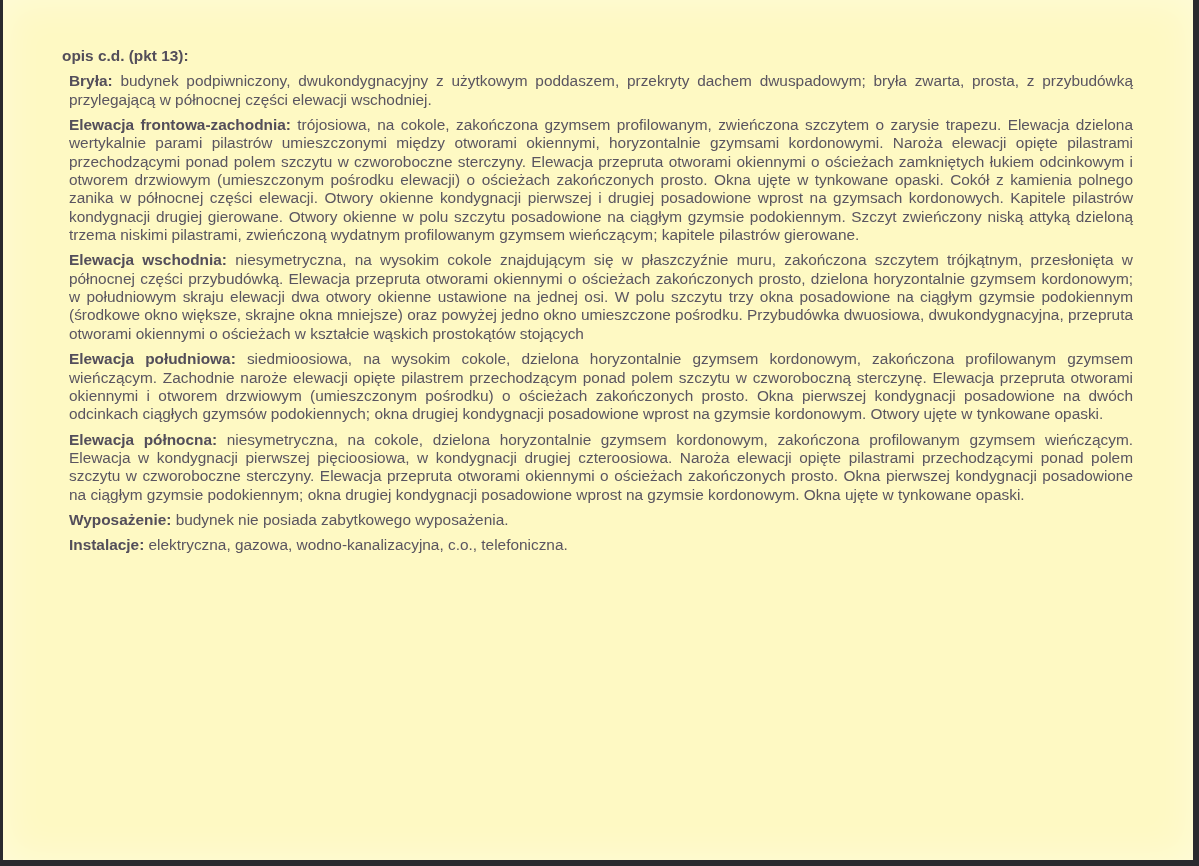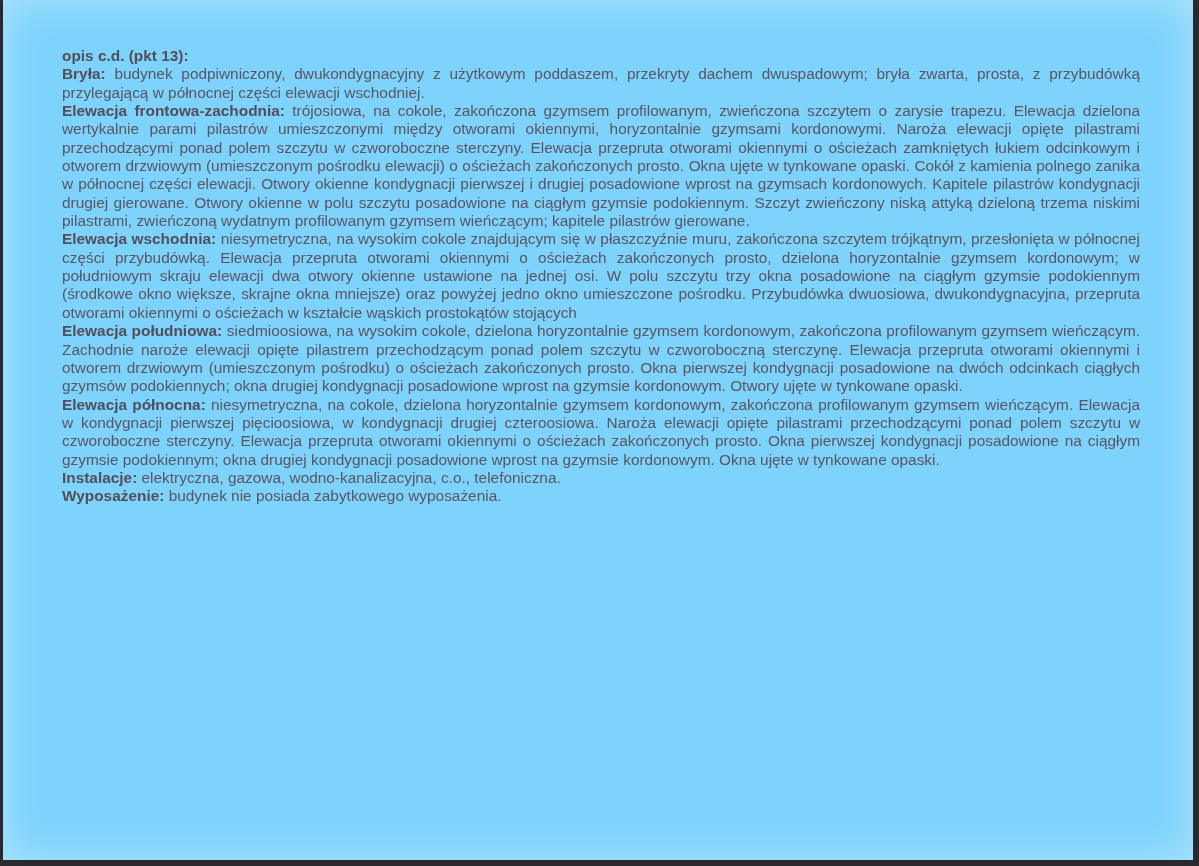--- a/index.html
+++ b/index.html
@@ -12,41 +12,41 @@
       background: #2a2a2e;
       position: relative;
       overflow: hidden;
     }
     .page {
       position: absolute;
       left: 3px;
       top: 0;
       width: 1190px;
       height: 860px;
-      background: #7dd3fc;
+      background: #fef9c3;
       box-shadow: inset 0 0 40px rgba(255,255,255,0.4);
     }
     .content {
       position: absolute;
       left: 59px;
       top: 47px;
       width: 1078px;
       font-family: "Liberation Sans", sans-serif;
       font-size: 15.4px;
       line-height: 18.35px;
       color: #5a5560;
       text-align: justify;
     }
     .heading {
       font-weight: bold;
       color: #534e5a;
       margin: 0;
     }
     .para {
-      margin: 0;
+      margin: 7px;
       text-align: justify;
     }
     .label {
       font-weight: bold;
       color: #534e5a;
     }
   </style>
 </head>
 <body>
 
@@ -58,17 +58,17 @@
 
     <p class="para"><span class="label">Elewacja frontowa-zachodnia:</span><span> trójosiowa, na cokole, zakończona gzymsem profilowanym, zwieńczona szczytem o zarysie trapezu. Elewacja dzielona wertykalnie parami pilastrów umieszczonymi między otworami okiennymi, horyzontalnie gzymsami kordonowymi. Naroża elewacji opięte pilastrami przechodzącymi ponad polem szczytu w czworoboczne sterczyny. Elewacja przepruta otworami okiennymi o ościeżach zamkniętych łukiem odcinkowym i otworem drzwiowym (umieszczonym pośrodku elewacji) o ościeżach zakończonych prosto. Okna ujęte w tynkowane opaski. Cokół z kamienia polnego zanika w północnej części elewacji. Otwory okienne kondygnacji pierwszej i drugiej posadowione wprost na gzymsach kordonowych. Kapitele pilastrów kondygnacji drugiej gierowane. Otwory okienne w polu szczytu posadowione na ciągłym gzymsie podokiennym. Szczyt zwieńczony niską attyką dzieloną trzema niskimi pilastrami, zwieńczoną wydatnym profilowanym gzymsem wieńczącym; kapitele pilastrów gierowane.</span></p>
 
     <p class="para"><span class="label">Elewacja wschodnia:</span><span> niesymetryczna, na wysokim cokole znajdującym się w płaszczyźnie muru, zakończona szczytem trójkątnym, przesłonięta w północnej części przybudówką. Elewacja przepruta otworami okiennymi o ościeżach zakończonych prosto, dzielona horyzontalnie gzymsem kordonowym; w południowym skraju elewacji dwa otwory okienne ustawione na jednej osi. W polu szczytu trzy okna posadowione na ciągłym gzymsie podokiennym (środkowe okno większe, skrajne okna mniejsze) oraz powyżej jedno okno umieszczone pośrodku. Przybudówka dwuosiowa, dwukondygnacyjna, przepruta otworami okiennymi o ościeżach w kształcie wąskich prostokątów stojących</span></p>
 
     <p class="para"><span class="label">Elewacja południowa:</span><span> siedmioosiowa, na wysokim cokole, dzielona horyzontalnie gzymsem kordonowym, zakończona profilowanym gzymsem wieńczącym. Zachodnie naroże elewacji opięte pilastrem przechodzącym ponad polem szczytu w czworoboczną sterczynę. Elewacja przepruta otworami okiennymi i otworem drzwiowym (umieszczonym pośrodku) o ościeżach zakończonych prosto. Okna pierwszej kondygnacji posadowione na dwóch odcinkach ciągłych gzymsów podokiennych; okna drugiej kondygnacji posadowione wprost na gzymsie kordonowym. Otwory ujęte w tynkowane opaski.</span></p>
 
     <p class="para"><span class="label">Elewacja północna:</span><span> niesymetryczna, na cokole, dzielona horyzontalnie gzymsem kordonowym, zakończona profilowanym gzymsem wieńczącym. Elewacja w kondygnacji pierwszej pięcioosiowa, w kondygnacji drugiej czteroosiowa. Naroża elewacji opięte pilastrami przechodzącymi ponad polem szczytu w czworoboczne sterczyny. Elewacja przepruta otworami okiennymi o ościeżach zakończonych prosto. Okna pierwszej kondygnacji posadowione na ciągłym gzymsie podokiennym; okna drugiej kondygnacji posadowione wprost na gzymsie kordonowym. Okna ujęte w tynkowane opaski.</span></p>
 
 
+    <p class="para"><span class="label">Wyposażenie:</span><span> budynek nie posiada zabytkowego wyposażenia.</span></p>
+
     <p class="para"><span class="label">Instalacje:</span><span> elektryczna, gazowa, wodno-kanalizacyjna, c.o., telefoniczna.</span></p>
-
-    <p class="para"><span class="label">Wyposażenie:</span><span> budynek nie posiada zabytkowego wyposażenia.</span></p>
   </div>
 </div>
 
 </body></html>

